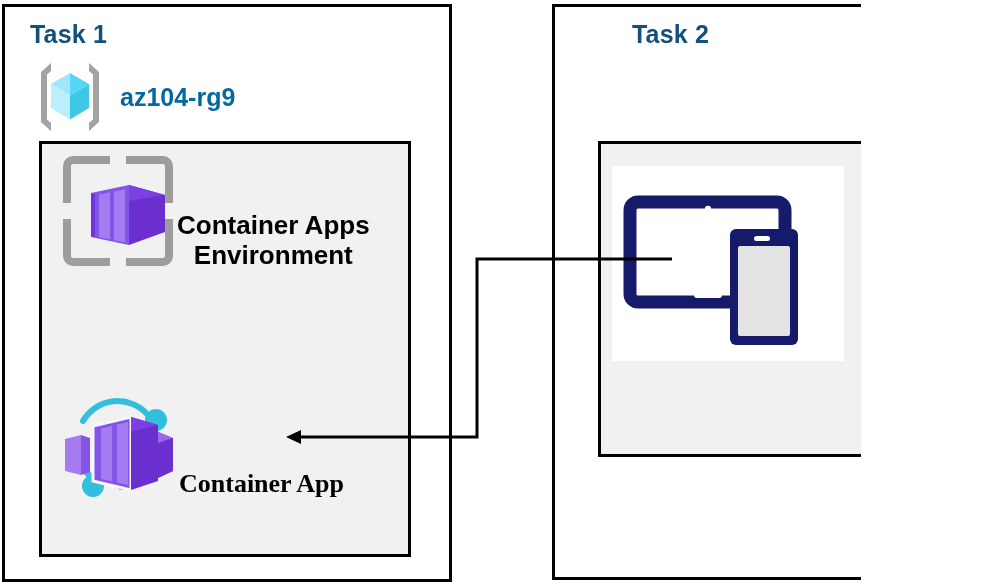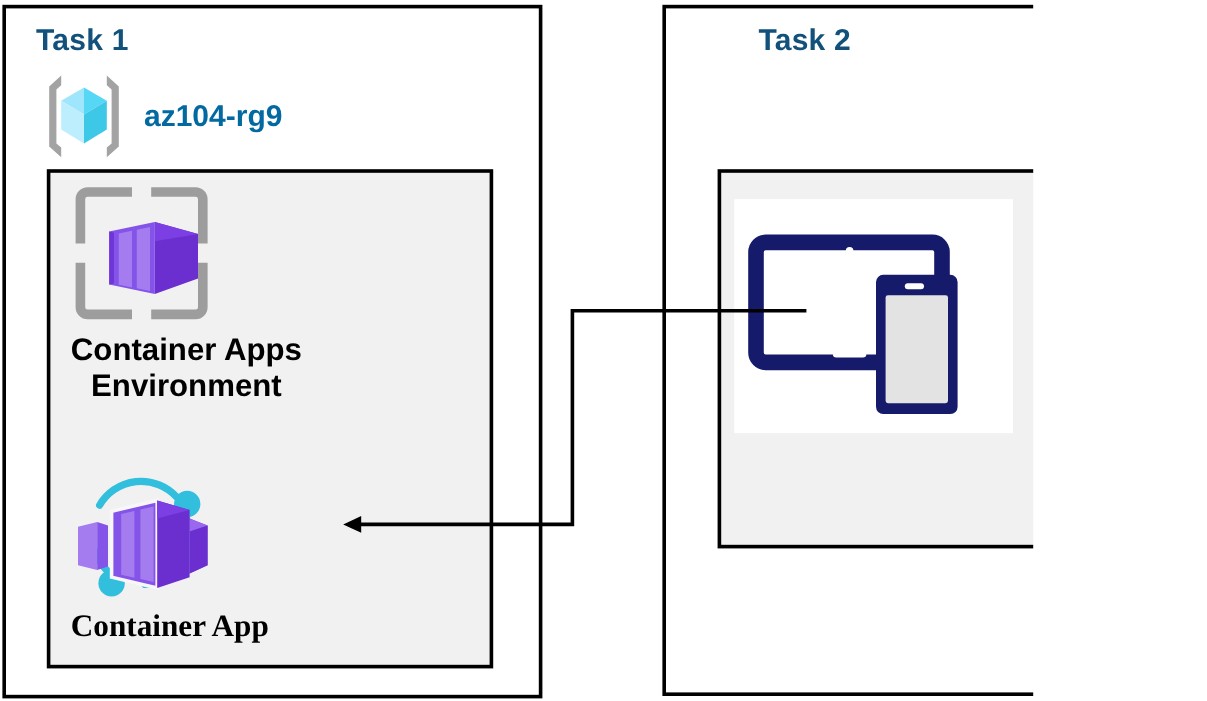--- a/index.html
+++ b/index.html
@@ -63,22 +63,22 @@
     border: 3px solid #000000;
     box-sizing: border-box;
   }
   #cae-group  { left: 39px;  top: 141px; width: 372px; height: 416px; }
   #test-group { left: 598px; top: 141px; width: 370px; height: 316px; }
 
   
   .node {
     position: absolute;
     display: flex;
-    flex-direction: column;
-    align-items: flex-start;
+    flex-direction: row;
+    align-items: flex-end;
   }
   .node-caption {
     font-size: 26px;
     font-weight: bold;
     color: #000000;
     text-align: center;
     line-height: 1.16;
     white-space: pre-line;
   }
 

